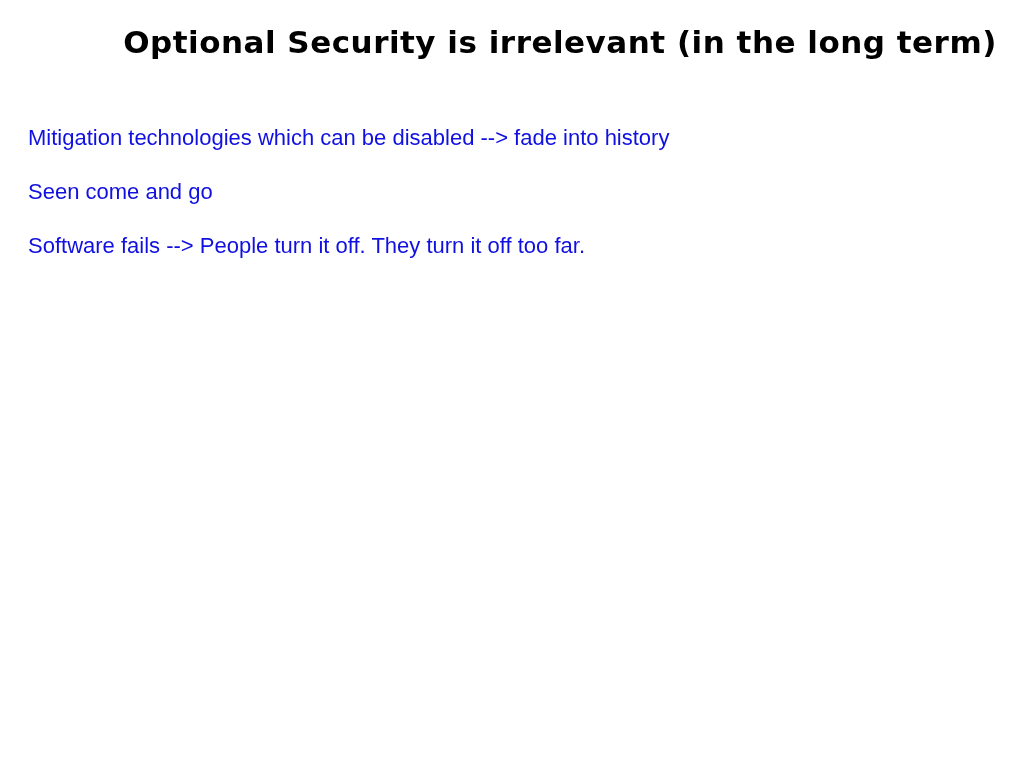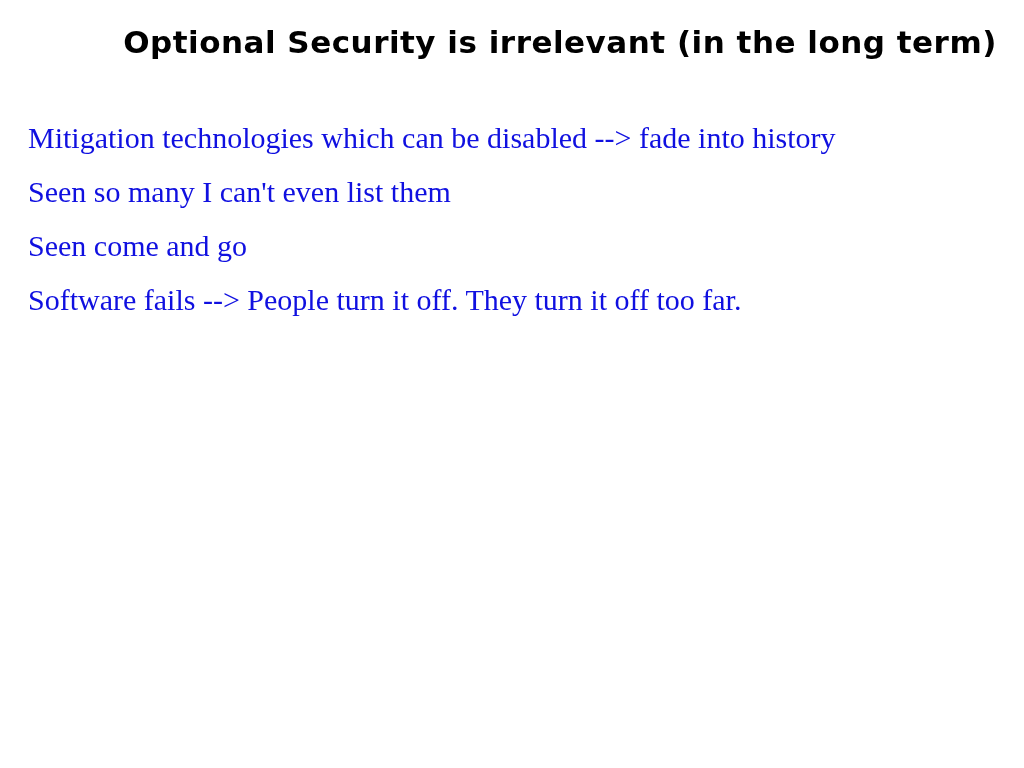--- a/index.html
+++ b/index.html
@@ -33,38 +33,37 @@
     white-space: nowrap;
     padding-left: 48px;
   }
   .body-block {
     position: absolute;
     top: 122px;
     left: 28px;
     width: 950px;
   }
   .body-line {
-    font-family: Liberation Serif, serif;
-    font-size: 30px;
+    font-family: Liberation Sans, sans-serif;
+    font-size: 22px;
     line-height: 31px;
     color: #1010e0;
     margin-bottom: 23px;
     max-width: 900px;
   }
   .body-line:last-child {
     margin-bottom: 16px;
   }
 </style>
 </head>
 <body>
 
 <div class="slide">
 
   <div class="slide-title">Optional Security is irrelevant (in the long term)</div>
 
   <div class="body-block">
     <div class="body-line">Mitigation technologies which can be disabled --&gt; fade into history</div>
-    <div class="body-line">Seen so many I can't even list them</div>
     <div class="body-line">Seen come and go</div>
     <div class="body-line">Software fails --&gt; People turn it off.  They turn it off too far.</div>
   </div>
 
 </div>
 
 </body></html>

